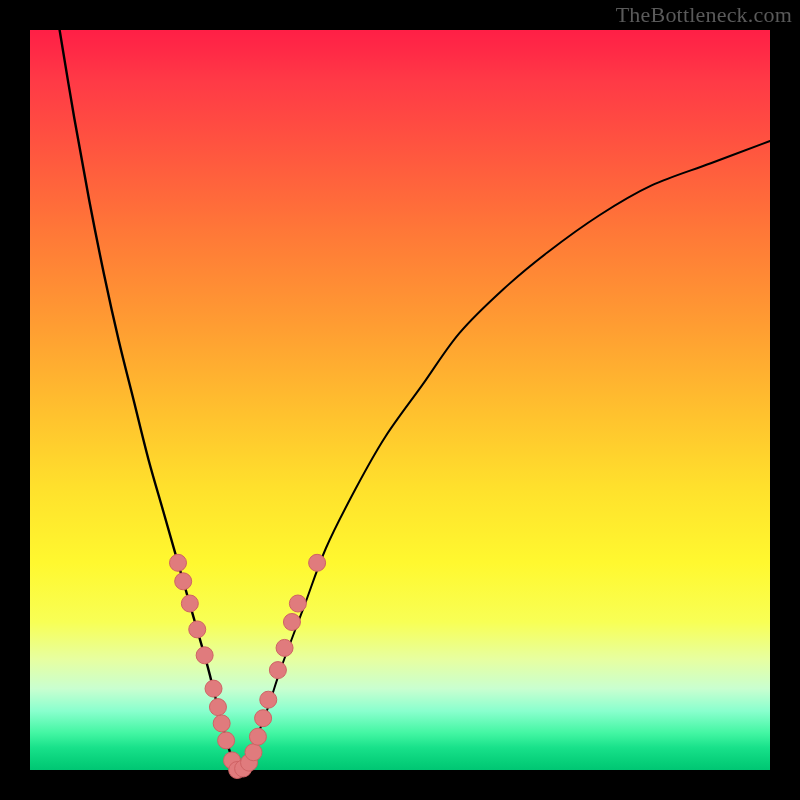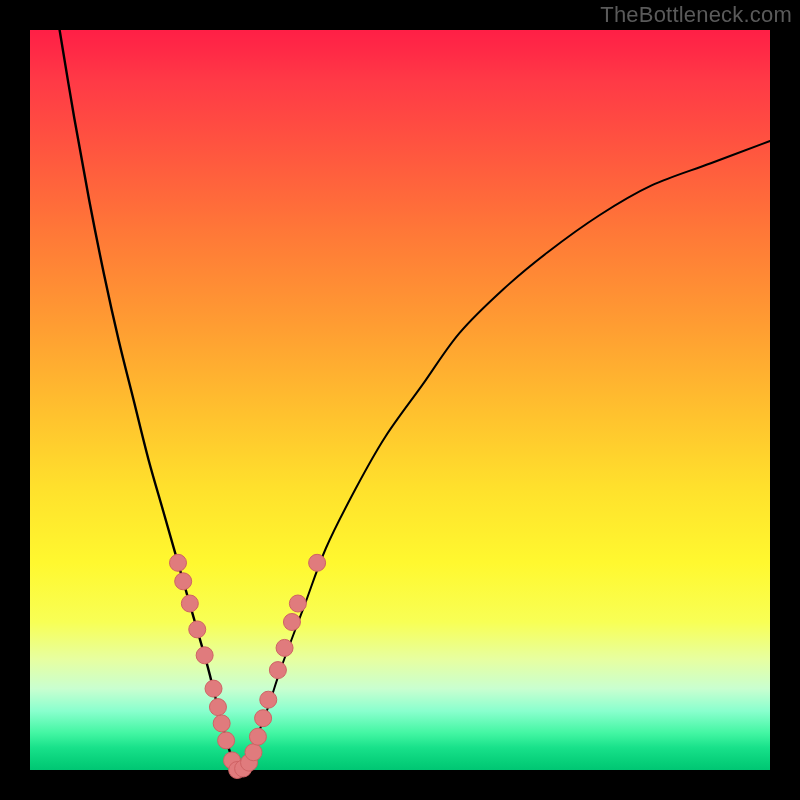--- a/index.html
+++ b/index.html
@@ -11,20 +11,21 @@
     overflow: hidden;
     font-family: Arial, Helvetica, sans-serif;
   }
   .frame {
     position: absolute;
     left: 0;
     top: 0;
     width: 800px;
     height: 800px;
     background: #000;
+    font-family: Liberation Serif, serif;
   }
   .plot-area {
     position: absolute;
     left: 30px;
     top: 30px;
     width: 740px;
     height: 740px;
   }
   .gradient {
     position: absolute;

